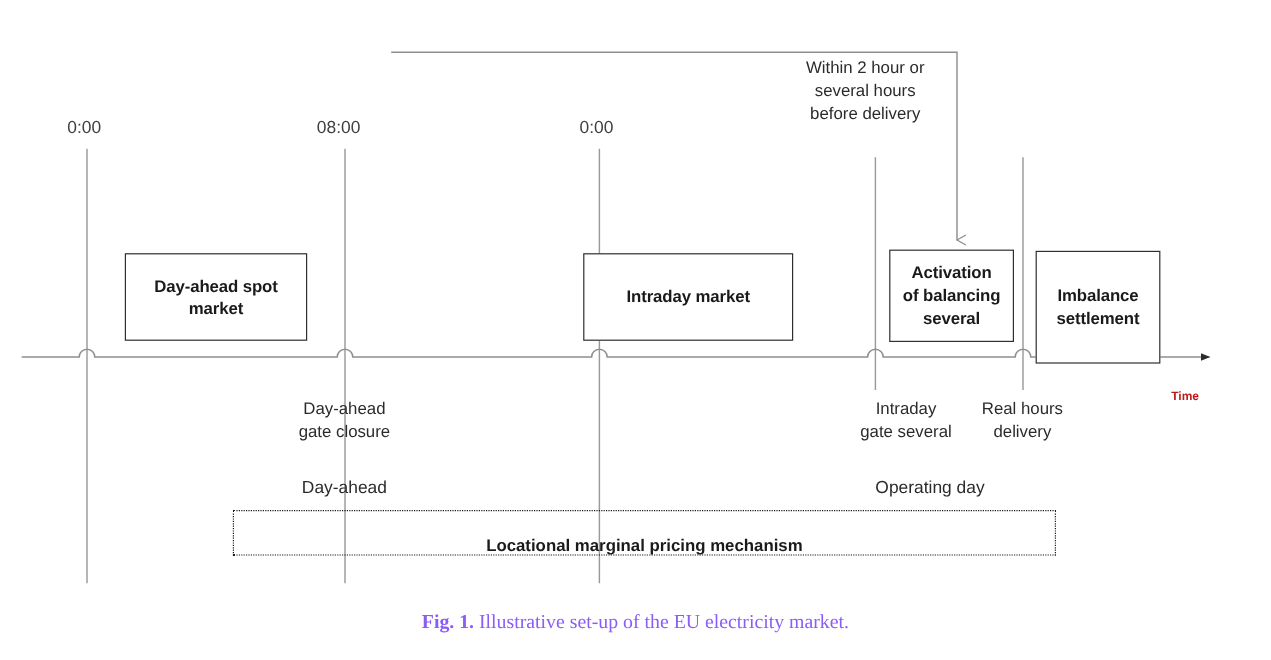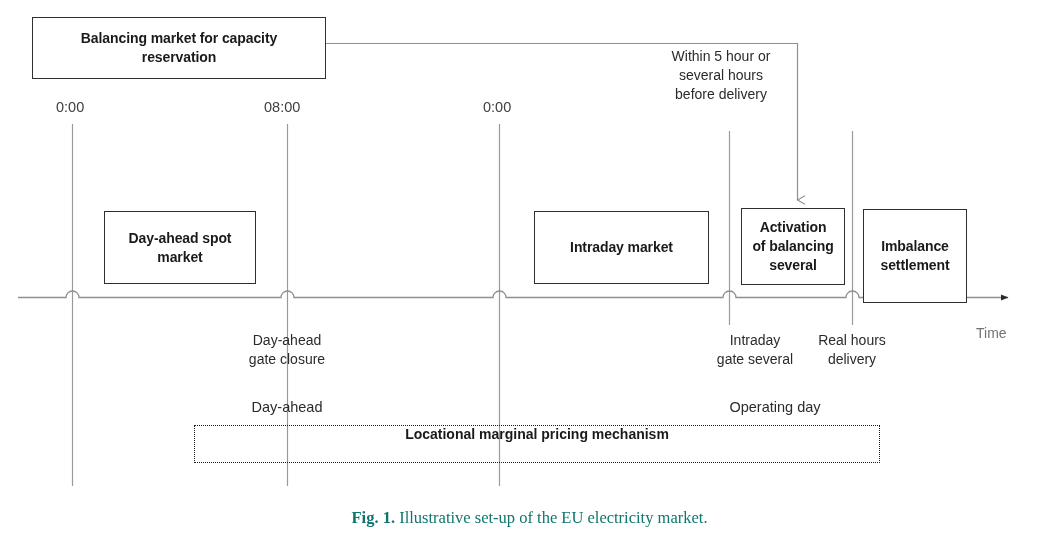--- a/index.html
+++ b/index.html
@@ -52,31 +52,32 @@
   }
   .time-tick {
     position: absolute;
     font-size: 14.5px;
     color: #404040;
     z-index: 3;
     white-space: nowrap;
   }
   .axis-caption {
     position: absolute;
-    font-size: 14px;
-    color: #737373;
+    font-size: 10px;
+    color: #b91c1c;
     z-index: 3;
+    font-weight: bold;
   }
   .dotted-band {
     position: absolute;
     box-sizing: border-box;
     border: 1.6px dotted #1a1a1a;
     background: transparent;
     display: flex;
-    align-items: flex-start;
+    align-items: flex-end;
     justify-content: center;
     font-weight: bold;
     font-size: 14px;
     color: #1a1a1a;
     z-index: 3;
   }
   .period-label {
     position: absolute;
     text-align: center;
     font-size: 14.5px;
@@ -85,21 +86,21 @@
     white-space: nowrap;
   }
   #fig-caption {
     position: absolute;
     left: 0;
     top: 508px;
     width: 1059px;
     text-align: center;
     font-family: "Liberation Serif", serif;
     font-size: 16.5px;
-    color: #0f766e;
+    color: #8b5cf6;
     z-index: 4;
   }
   #fig-caption .caption-lead {
     font-weight: bold;
   }
 </style>
 </head>
 <body>
 
 <div id="figure">
@@ -130,38 +131,34 @@
                L723,297.5 A6.5,6.5 0 0 1 736,297.5
                L846,297.5 A6.5,6.5 0 0 1 859,297.5
                L1008,297.5" marker-end="url(#arrow-right)"></path>
     </g>
 
     <g stroke="#8f8f8f" stroke-width="1.2" fill="none">
       <path d="M326,43.5 L797.5,43.5 L797.5,200" marker-end="url(#arrow-down-thin)"></path>
     </g>
   </svg>
 
-  <div class="node" style="left:32px; top:17px; width:294px; height:62px;">
-    <span style="white-space: pre-line;">Balancing market for capacity
-reservation</span>
-  </div>
 
-  <div class="plain-label" style="left:641px; top:47px; width:160px;">Within 5 hour or
+  <div class="plain-label" style="left:641px; top:47px; width:160px;">Within 2 hour or
 several hours
 before delivery</div>
 
   <div class="time-tick" style="left:56px; top:99px;">0:00</div>
   <div class="time-tick" style="left:264px; top:99px;">08:00</div>
   <div class="time-tick" style="left:483px; top:99px;">0:00</div>
 
   <div class="node" style="left:104px; top:211px; width:152px; height:73px;justify-content:center;">
     <span>Day-ahead spot market</span>
   </div>
 
-  <div class="node" style="left:534px; top:211px; width:175px; height:73px;">
+  <div class="node" style="left:486px; top:211px; width:175px; height:73px;">
     <span>Intraday market</span>
   </div>
 
   <div class="node" style="left:741px; top:208px; width:104px; height:77px;">
     <span style="white-space: pre-line;">Activation
 of balancing
 several</span>
   </div>
 
   <div class="node" style="left:863px; top:209px; width:104px; height:94px;">

